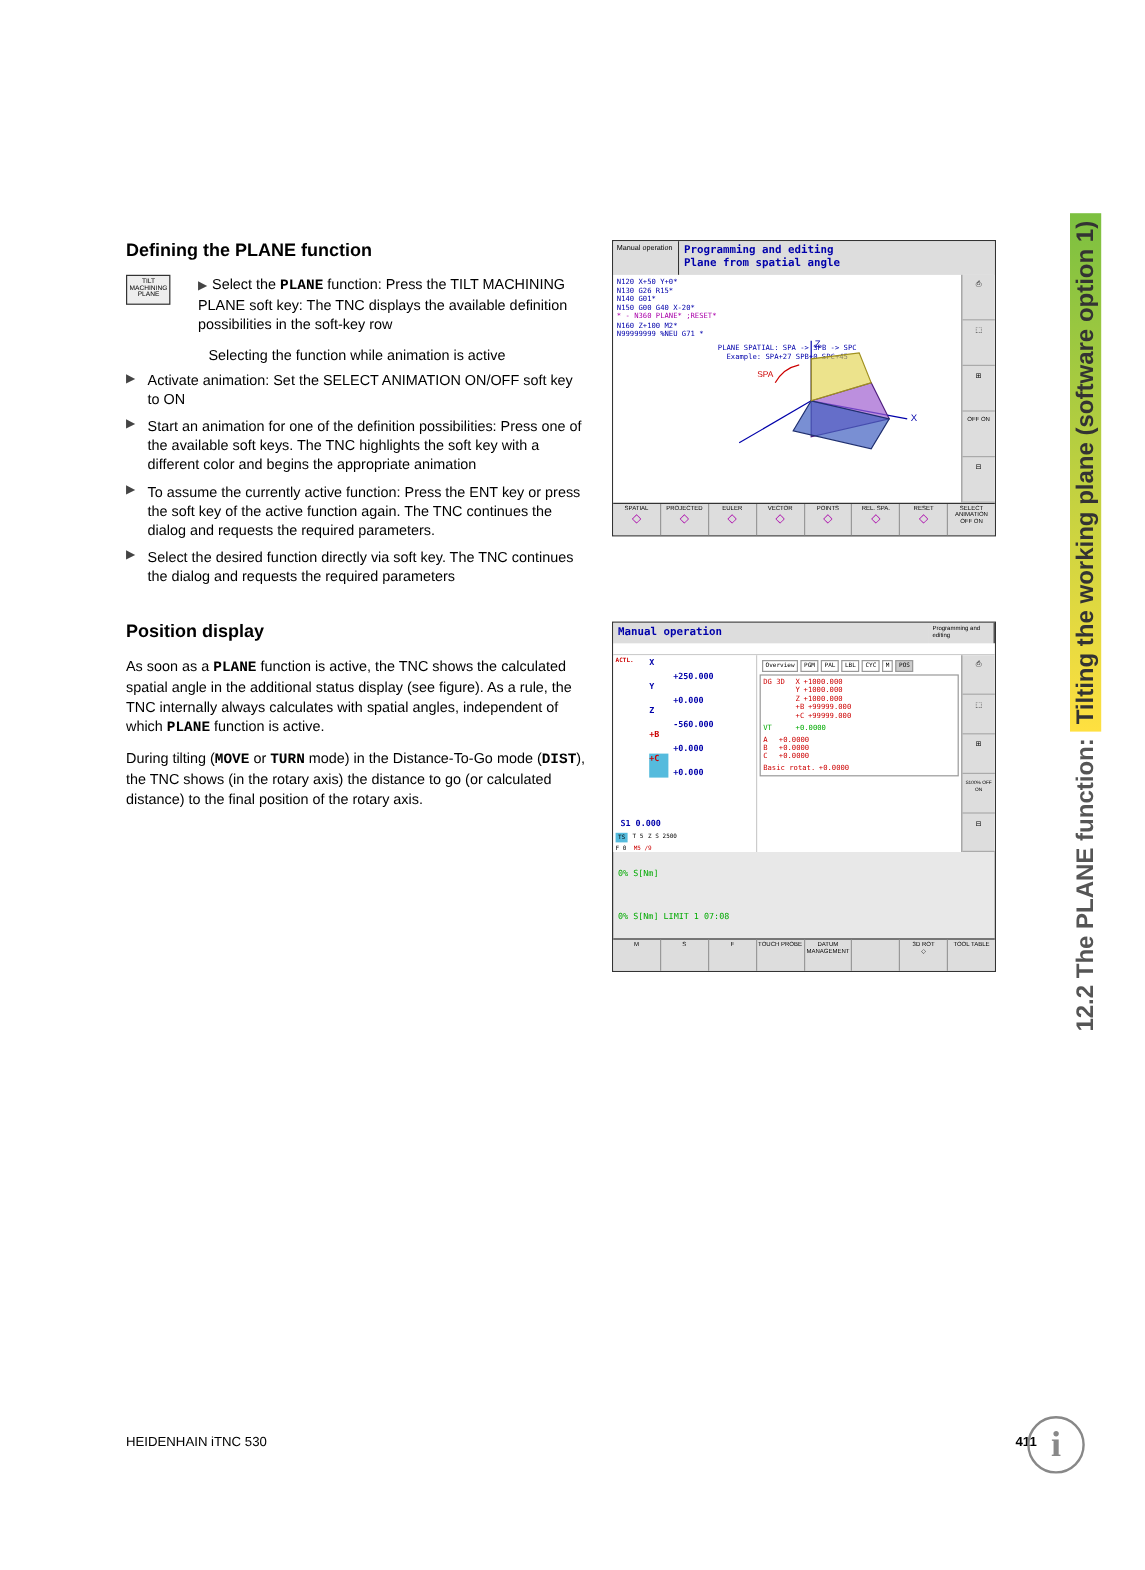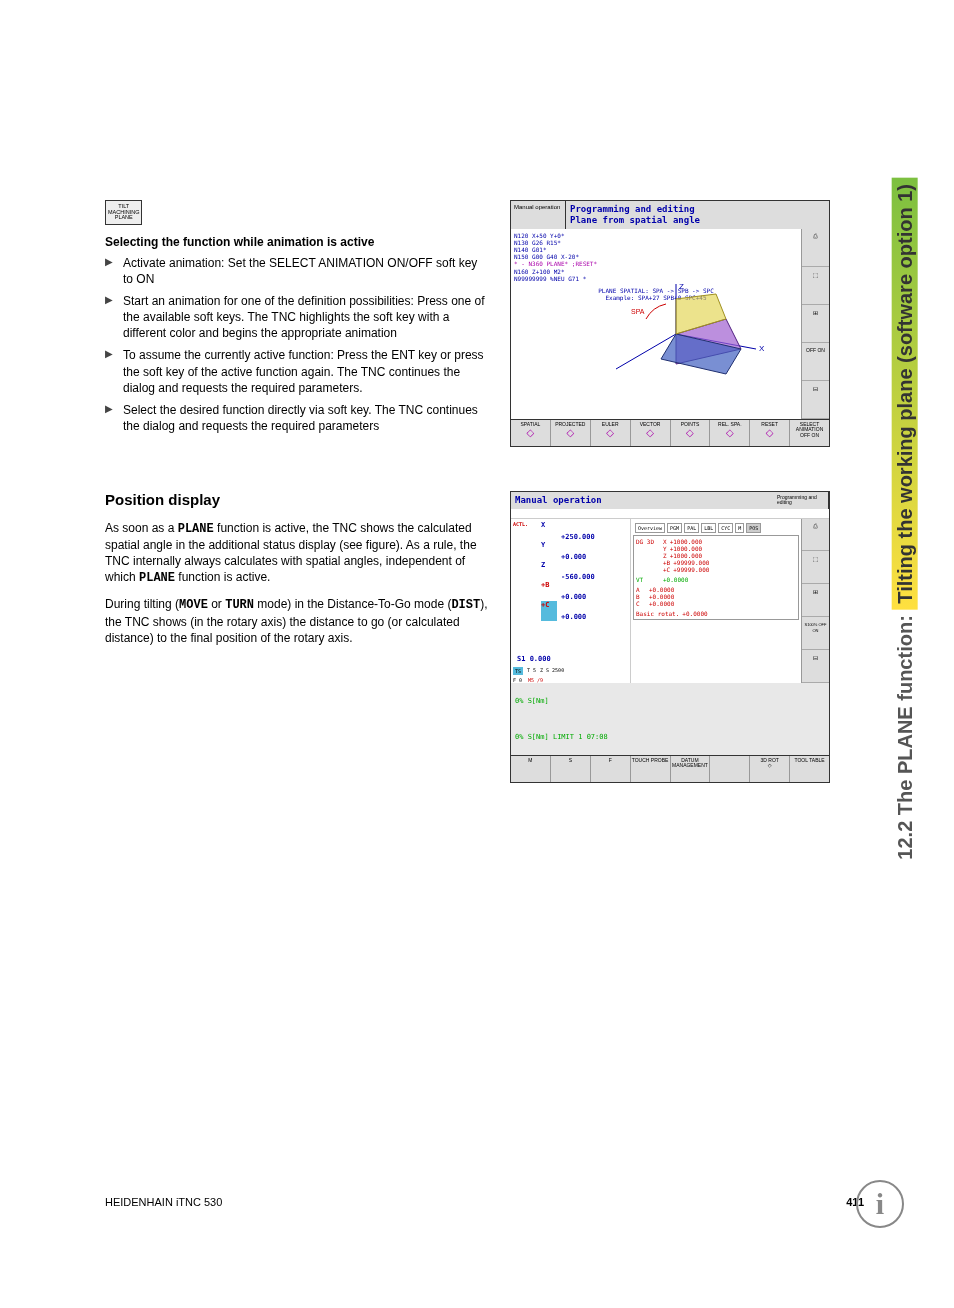--- a/index.html
+++ b/index.html
@@ -24,21 +24,21 @@
     display: inline-block; background: #222; color: #fff;
     font-size: 7px; font-weight: bold; text-align: center;
     padding: 4px 4px; border-radius: 2px; line-height: 1;
   }
   .icon-tilt {
     display: inline-block; border: 1px solid #333;
     font-size: 5.5px; text-align: center; padding: 3px 2px;
     line-height: 1; background: #eee;
   }
   .arrow-marker { color: #444; margin-right: 4px; font-size: 10px; }
-  .subhead { font-weight: bold; margin: 10px 0 6px 0; font-size: 12px; }
+  .subhead { font-weight: normal; margin: 10px 0 6px 0; font-size: 12px; text-align: center; }
   .bullet { display: flex; margin-bottom: 6px; line-height: 1.35; }
   .bullet .arrow-marker { flex: 0 0 14px; }
   .bullet .txt { flex: 1; }
   .para { line-height: 1.35; margin-bottom: 10px; }
   .mono { font-family: "Courier New", monospace; font-weight: bold; }
   .screenshot { border: 1px solid #333; background: #e8e8e8; width: 320px; margin-bottom: 20px; font-size: 7px; }
   .scr-header { display: flex; }
   .scr-mode { width: 55px; padding: 3px; border-right: 1px solid #333; background: #ddd; font-size: 6px; line-height: 1.1; }
   .scr-title { flex: 1; padding: 3px 4px; font-family: monospace; font-size: 9px; font-weight: bold; color: #00a; background: #ddd; line-height: 1.2; }
   .scr-body { display: flex; height: 190px; background: #fff; }
@@ -107,25 +107,29 @@
     font-weight: bold;
     font-size: 30px;
     color: #888;
   }
 </style>
 </head>
 <body>
 
 <div class="content-row">
   <div class="left-col">
+    <h2>Defining the PLANE function</h2>
 
 
     <div class="step">
       <div class="step-icon">
         <span class="icon-tilt"><span>TILT</span><br><span>MACHINING</span><br><span>PLANE</span></span>
+      </div>
+      <div class="step-text">
+        <span class="arrow-marker">▶</span><span>Select the </span><span class="mono">PLANE</span><span> function: Press the TILT MACHINING PLANE soft key: The TNC displays the available definition possibilities in the soft-key row</span>
       </div>
     </div>
 
     <div class="subhead">Selecting the function while animation is active</div>
     <div class="bullet">
         <span class="arrow-marker">▶</span>
         <span class="txt">Activate animation: Set the SELECT ANIMATION ON/OFF soft key to ON</span>
       </div>
     <div class="bullet">
         <span class="arrow-marker">▶</span>

